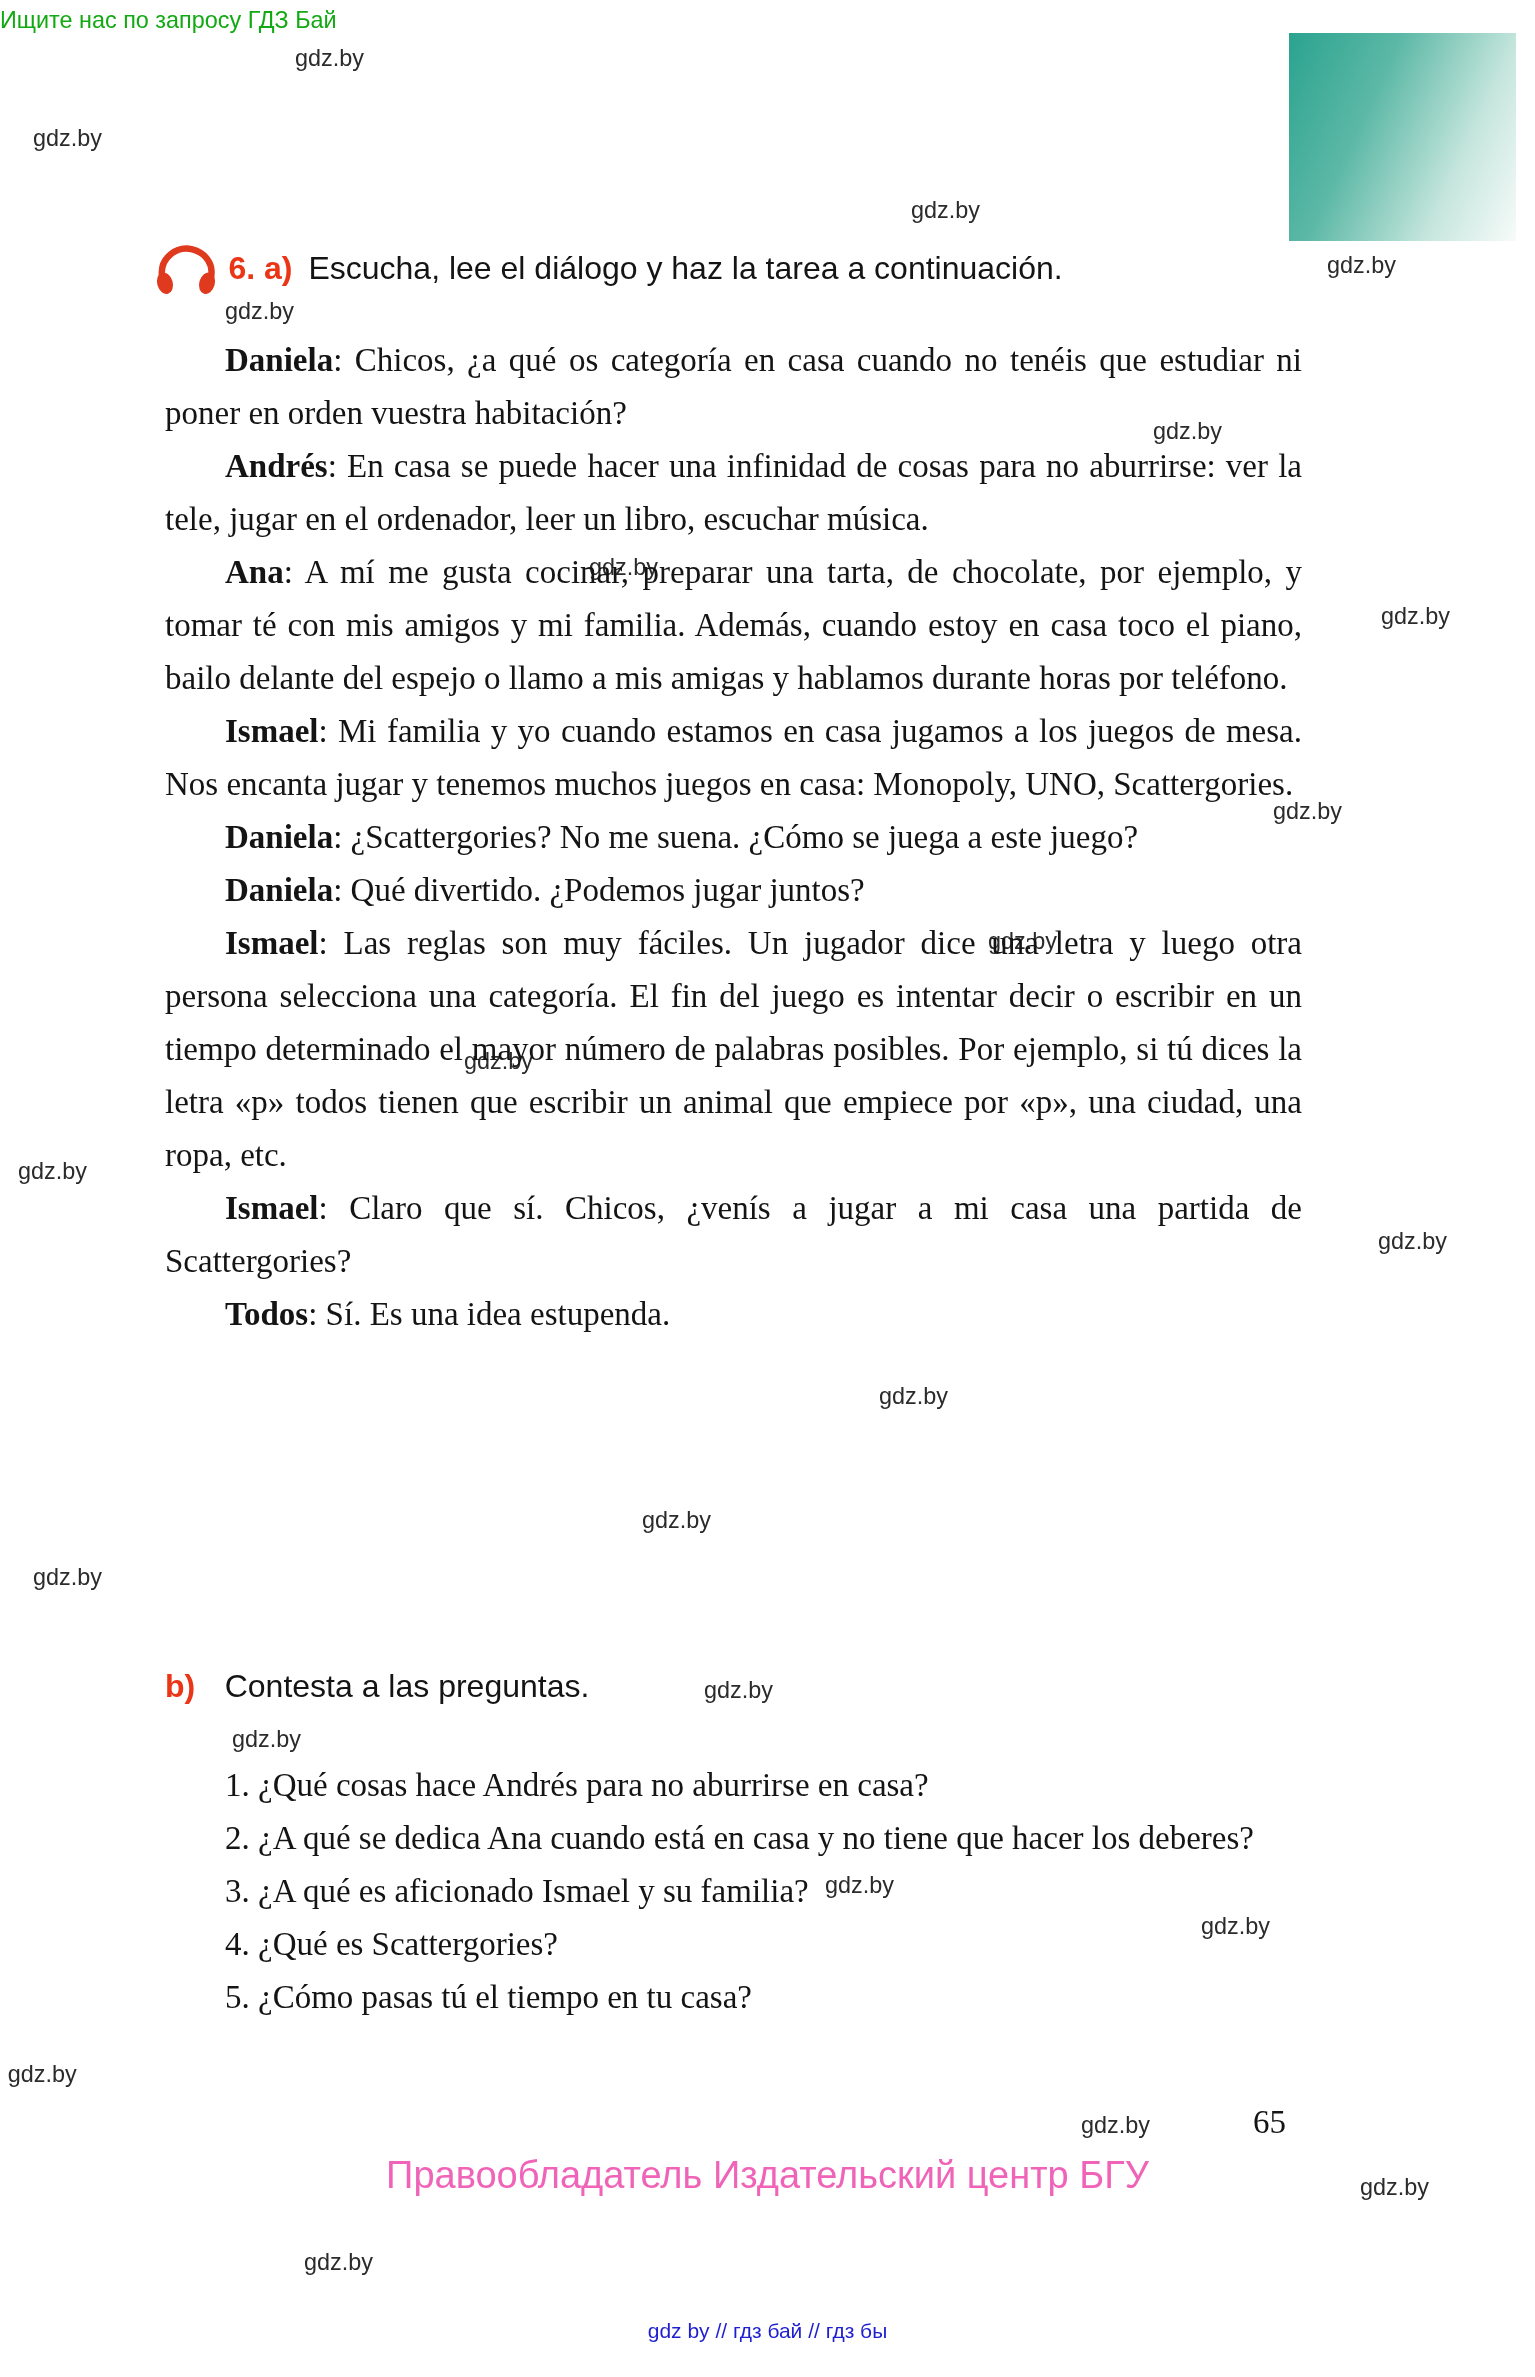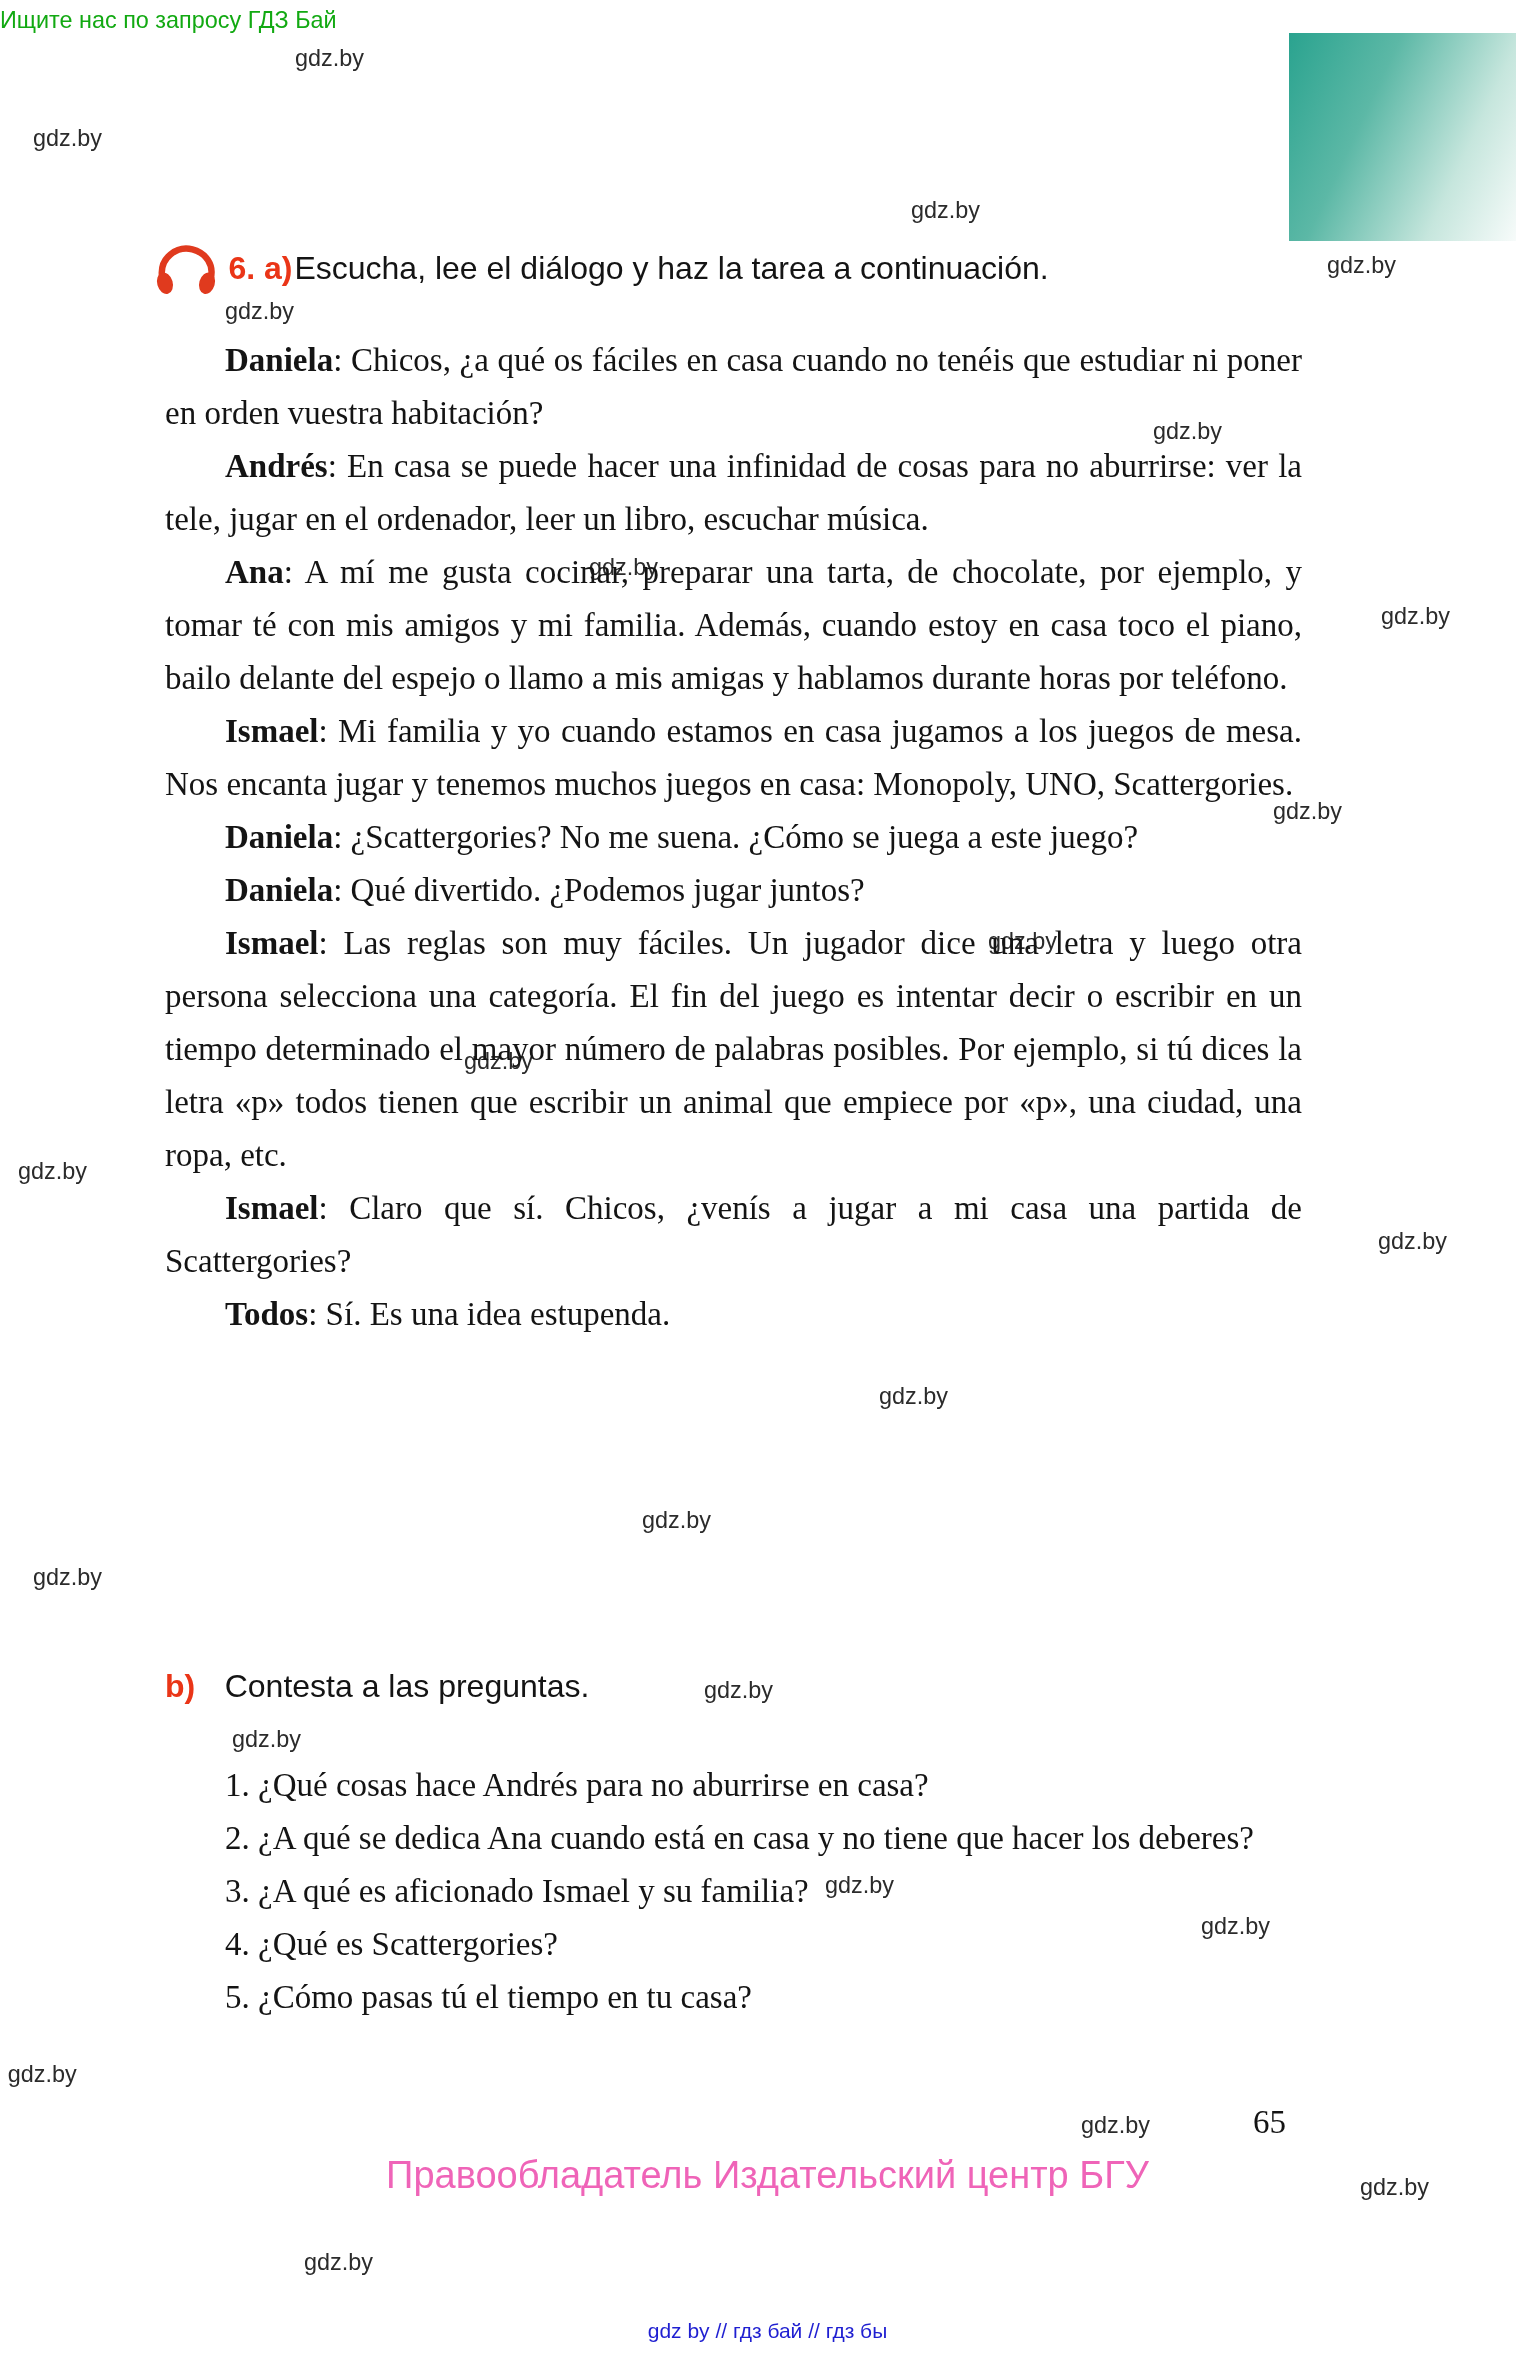--- a/index.html
+++ b/index.html
@@ -53,21 +53,21 @@
     margin-right: 10.4px;
     flex: 0 0 auto;
   }
   .ex-a-text {
     font-family: "Liberation Sans", sans-serif;
     font-size: 32px;
     line-height: 45px;
     padding-top: 5.2px;
     white-space: nowrap;
   }
-  .ex-num { color: #ea3517; font-weight: bold; margin-right: 2px; }
+  .ex-num { color: #ea3517; font-weight: bold; margin-right: 16px; }
 
   
   .dialogue {
     position: absolute;
     left: 165px; top: 334px;
     width: 1137px;
     font-size: 33px;
     line-height: 53px;
     text-align: justify;
   }
@@ -164,21 +164,21 @@
         <ellipse cx="12" cy="45" rx="8.5" ry="12" fill="#e03a1e" transform="rotate(-16 12 45)"></ellipse>
         <ellipse cx="58" cy="45" rx="8.5" ry="12" fill="#e03a1e" transform="rotate(16 58 45)"></ellipse>
       </svg>
     </span>
     <span class="ex-a-text">
       <span class="ex-num">6. a)</span><span>Escucha, lee el diálogo y haz la tarea a continuación.</span>
     </span>
   </div>
 
   <div class="dialogue">
-    <p><b>Daniela</b><span>: Chicos, ¿a qué os fáciles en casa cuando no tenéis que estudiar ni poner en orden vuestra habitación?</span></p>
+    <p><b>Daniela</b><span>: Chicos, ¿a qué os categoría en casa cuando no tenéis que estudiar ni poner en orden vuestra habitación?</span></p>
     <p><b>Andrés</b><span>: En casa se puede hacer una infinidad de cosas para no aburrirse: ver la tele, jugar en el ordenador, leer un libro, escuchar música.</span></p>
     <p><b>Ana</b><span>: A mí me gusta cocinar, preparar una tarta, de chocolate, por ejemplo, y tomar té con mis amigos y mi familia. Además, cuando estoy en casa toco el piano, bailo delante del espejo o llamo a mis amigas y hablamos durante horas por teléfono.</span></p>
     <p><b>Ismael</b><span>: Mi familia y yo cuando estamos en casa jugamos a los juegos de mesa. Nos encanta jugar y tenemos muchos juegos en casa: Monopoly, UNO, Scattergories.</span></p>
     <p><b>Daniela</b><span>: ¿Scattergories? No me suena. ¿Cómo se juega a este juego?</span></p>
     <p><b>Daniela</b><span>: Qué divertido. ¿Podemos jugar juntos?</span></p>
     <p><b>Ismael</b><span>: Las reglas son muy fáciles. Un jugador dice una letra y luego otra persona selecciona una categoría. El fin del juego es intentar decir o escribir en un tiempo determinado el mayor número de palabras posibles. Por ejemplo, si tú dices la letra «p» todos tienen que escribir un animal que empiece por «p», una ciudad, una ropa, etc.</span></p>
     <p><b>Ismael</b><span>: Claro que sí. Chicos, ¿venís a jugar a mi casa una partida de Scattergories?</span></p>
     <p><b>Todos</b><span>: Sí. Es una idea estupenda.</span></p>
   </div>
 

